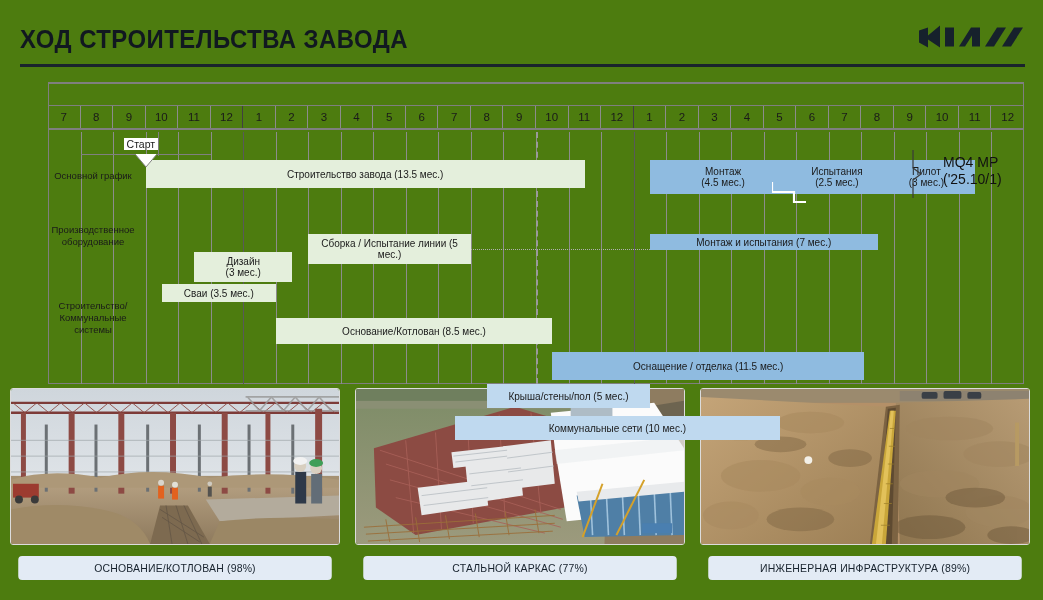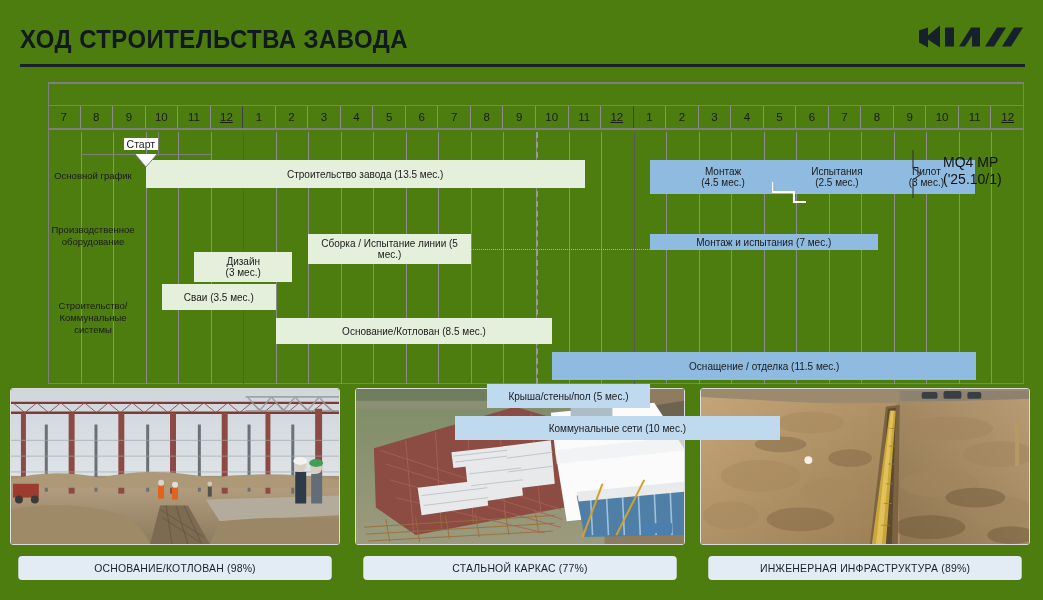--- a/index.html
+++ b/index.html
@@ -35,21 +35,21 @@
   }
   .year-cell:last-child { border-right:none; }
 
   
   .months { position:absolute; left:0; top:23px; width:100%; height:25px; display:flex;
             border-top:1px solid #7f7f7f; border-bottom:2px solid #7f7f7f; }
   .month-cell {
     height:100%; display:flex; align-items:center; justify-content:center;
     font-size:11.5px; color:#1a1a1a; border-right:1px solid #8c8c8c;
   }
-  .month-cell.year-end { border-right:1px solid #404040;text-decoration:underline; }
+  .month-cell.year-end { border-right:1px solid #404040; }
   .month-cell:last-child { border-right:none; }
 
   
   .body-area { position:absolute; left:0; top:50px; right:0; bottom:0; }
   .vline { position:absolute; top:0; bottom:0; width:1px; background:#595959; }
   .vline.thin { background:#8c8c8c; }
   .vline.today { width:0; border-left:2px dashed #9a9a9a; background:none; }
 
   
   .row-label {
@@ -216,27 +216,27 @@
           <span style="white-space: pre-line;">Сборка / Испытание линии (5 мес.)</span>
         </div>
         <div class="bar blue-dark" title="Монтаж и испытания (7 мес.)" style="left: 601.867px; width: 227.733px; top: 102px; height: 16px; align-items: center;">
           <span style="white-space: pre-line;">Монтаж и испытания (7 мес.)</span>
         </div>
         <div class="row-label" style="top: 168px;">
           <div>Строительство/</div>
           <div>Коммунальные</div>
           <div>системы</div>
         </div>
-        <div class="bar green" title="Сваи (3.5 мес.)" style="left: 113.867px; width: 113.867px; top: 152px; height: 26px;">
+        <div class="bar green" title="Сваи (3.5 мес.)" style="left: 113.867px; width: 113.867px; top: 152px; height: 18px;">
           <span style="white-space: pre-line;">Сваи (3.5 мес.)</span>
         </div>
         <div class="bar green" title="Основание/Котлован (8.5 мес.)" style="left: 227.733px; width: 276.533px; top: 186px; height: 26px;">
           <span style="white-space: pre-line;">Основание/Котлован (8.5 мес.)</span>
         </div>
-        <div class="bar blue-dark" title="Оснащение / отделка (11.5 мес.)" style="left: 504.267px; width: 424px; top: 220px; height: 28px;">
+        <div class="bar blue-dark" title="Оснащение / отделка (11.5 мес.)" style="left: 504.267px; width: 312px; top: 220px; height: 28px;">
           <span style="white-space: pre-line;">Оснащение / отделка (11.5 мес.)</span>
         </div>
         <div class="bar blue-light" title="Крыша/стены/пол (5 мес.)" style="left: 439.2px; width: 162.667px; top: 252px; height: 24px;">
           <span style="white-space: pre-line;">Крыша/стены/пол (5 мес.)</span>
         </div>
         <div class="bar blue-light" title="Коммунальные сети (10 мес.)" style="left: 406.667px; width: 325.333px; top: 284px; height: 24px;">
           <span style="white-space: pre-line;">Коммунальные сети (10 мес.)</span>
         </div>
         <div class="hdotted" style="left: 422.933px; width: 178.933px; top: 117px;"></div>
         <div class="start-marker" style="left: 0px; top: 0px; width: 100%; height: 60px;">

